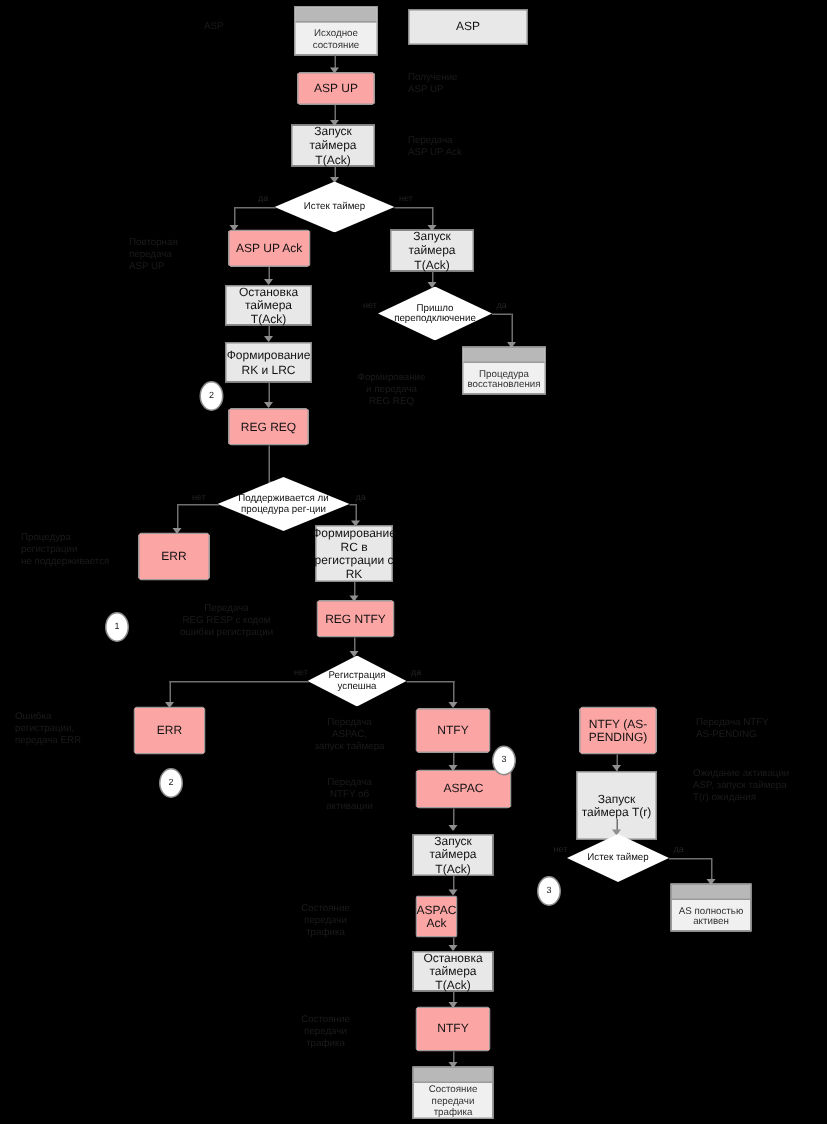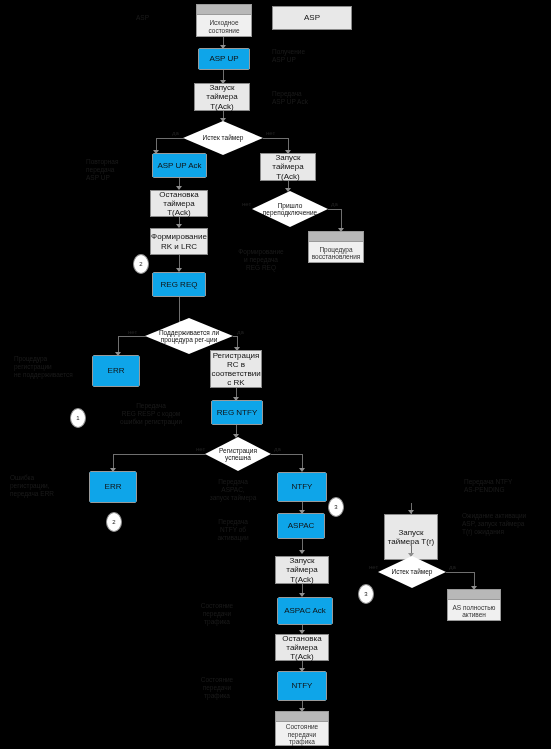--- a/index.html
+++ b/index.html
@@ -20,21 +20,21 @@
     line-height:1.15;
     padding:2px;
   }
   
   .proc{
     background:#e8e8e8;
     border:1px solid #8a8a8a;
   }
   
   .msg{
-    background:#0ea5e9;
+    background:#fca5a5;
     border:1px solid #9a9a9a;
     border-radius:0;
     clip-path: polygon(0% 6%, 4% 0%, 96% 0%, 100% 6%, 100% 94%, 96% 100%, 4% 100%, 0% 94%);
   }
   
   .dec{
     background:#ffffff;
     color:#111;
     font-size:6.5px;
     line-height:1.1;
@@ -214,21 +214,21 @@
 
   <div class="node msg" style="left:92px;top:355px;width:48px;height:32px;">
     <span>ERR</span>
   </div>
 
   <div class="ln hl" style="left:233px;top:336px;width:5px;"></div>
   <div class="ln vl" style="left:237px;top:336px;height:13px;"></div>
   <div class="arw" style="left:234px;top:347px;"></div>
 
   <div class="node proc" style="left:210px;top:350px;width:52px;height:38px;">
-    <span>Регистрация RC в соответствии с RK</span>
+    <span>Формирование RC в регистрации с RK</span>
   </div>
 
   <div class="ln vl" style="left:236px;top:388px;height:12px;"></div>
   <div class="arw" style="left:233px;top:397px;"></div>
 
   <div class="node msg" style="left:211px;top:400px;width:52px;height:25px;">
     <span>REG NTFY</span>
   </div>
 
   <div class="ln vl" style="left:236px;top:425px;height:12px;"></div>
@@ -261,35 +261,35 @@
   <div class="ln vl" style="left:302px;top:454px;height:16px;"></div>
   <div class="arw" style="left:299px;top:468px;"></div>
 
   <div class="node msg" style="left:277px;top:472px;width:50px;height:30px;">
     <span>NTFY</span>
   </div>
 
   <div class="ln vl" style="left:302px;top:502px;height:11px;"></div>
   <div class="arw" style="left:299px;top:510px;"></div>
 
-  <div class="node msg" style="left:277px;top:513px;width:48px;height:26px;">
+  <div class="node msg" style="left:277px;top:513px;width:64px;height:26px;">
     <span>ASPAC</span>
   </div>
 
   <div class="ln vl" style="left:302px;top:539px;height:14px;"></div>
   <div class="arw" style="left:299px;top:550px;"></div>
 
   <div class="node proc" style="left:275px;top:556px;width:54px;height:28px;">
     <span>Запуск таймера T(Ack)</span>
   </div>
 
   <div class="ln vl" style="left:302px;top:584px;height:12px;"></div>
   <div class="arw" style="left:299px;top:593px;"></div>
 
-  <div class="node msg" style="left:277px;top:597px;width:56px;height:28px;">
+  <div class="node msg" style="left:277px;top:597px;width:28px;height:28px;">
     <span>ASPAC Ack</span>
   </div>
 
   <div class="ln vl" style="left:302px;top:625px;height:8px;"></div>
   <div class="arw" style="left:299px;top:630px;"></div>
 
   <div class="node proc" style="left:275px;top:634px;width:54px;height:27px;">
     <span>Остановка таймера T(Ack)</span>
   </div>
 
@@ -305,20 +305,23 @@
 
   <div class="node state" style="left:275px;top:711px;width:54px;height:35px;">
     <div class="band"></div>
     <div class="stxt">Состояние передачи трафика</div>
   </div>
 
   <div class="conn" style="left:328px;top:497px;">
     <span>3</span>
   </div>
 
+  <div class="node msg" style="left:386px;top:471px;width:52px;height:32px;">
+    <span>NTFY (AS-PENDING)</span>
+  </div>
 
   <div class="ln vl" style="left:411px;top:503px;height:11px;"></div>
   <div class="arw" style="left:408px;top:510px;"></div>
 
   <div class="node proc" style="left:384px;top:514px;width:54px;height:46px;">
     <span>Запуск таймера T(r)</span>
   </div>
 
   <div class="ln vl" style="left:411px;top:546px;height:10px;"></div>
   <div class="arw" style="left:408px;top:553px;"></div>

